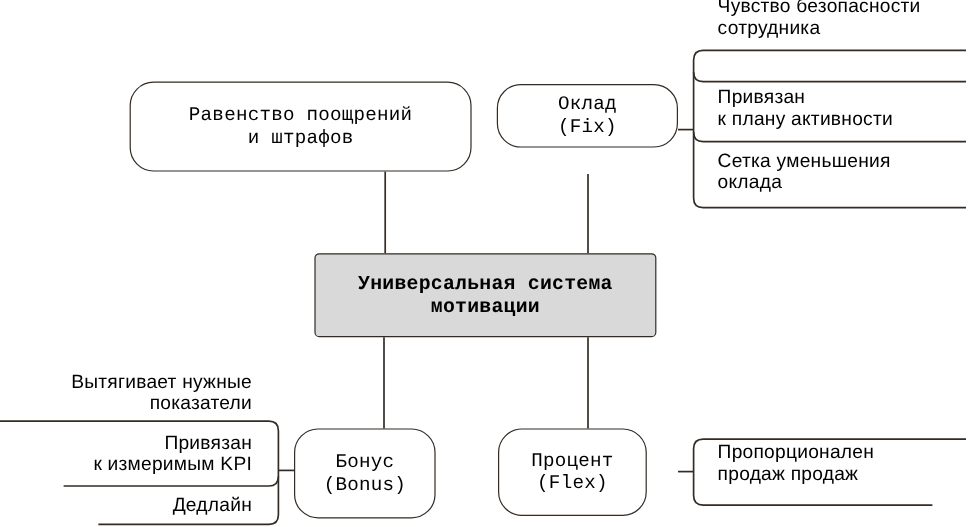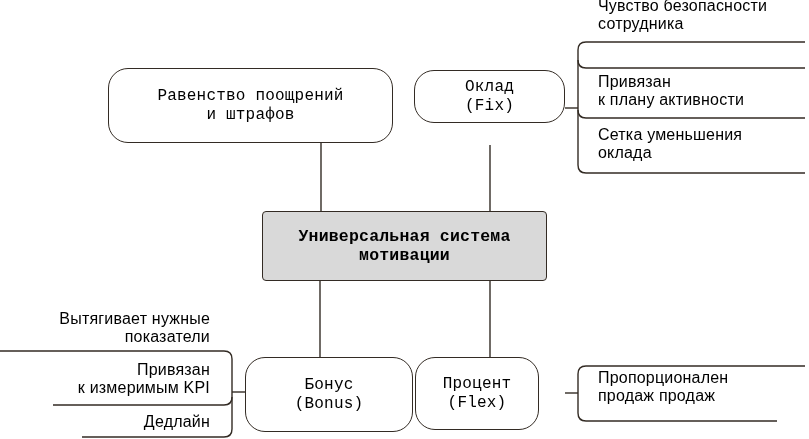--- a/index.html
+++ b/index.html
@@ -83,21 +83,21 @@
   <div class="node" style="left:414px; top:70px; width:151px; height:53px;">
     <span class="label">Оклад
 (Fix)</span>
   </div>
 
   <div class="node center" style="left:262px; top:211px; width:285px; height:70px;">
     <span class="label">Универсальная система
 мотивации</span>
   </div>
 
-  <div class="node" style="left:245px; top:357px; width:168px; height:75px;">
+  <div class="node" style="left:245px; top:357px; width:118px; height:75px;">
     <span class="label">Бонус
 (Bonus)</span>
   </div>
 
   <div class="node" style="left:415px; top:357px; width:124px; height:73px;">
     <span class="label">Процент
 (Flex)</span>
   </div>
 
   <div class="item" style="left:598px; top:-3px;">Чувство безопасности

